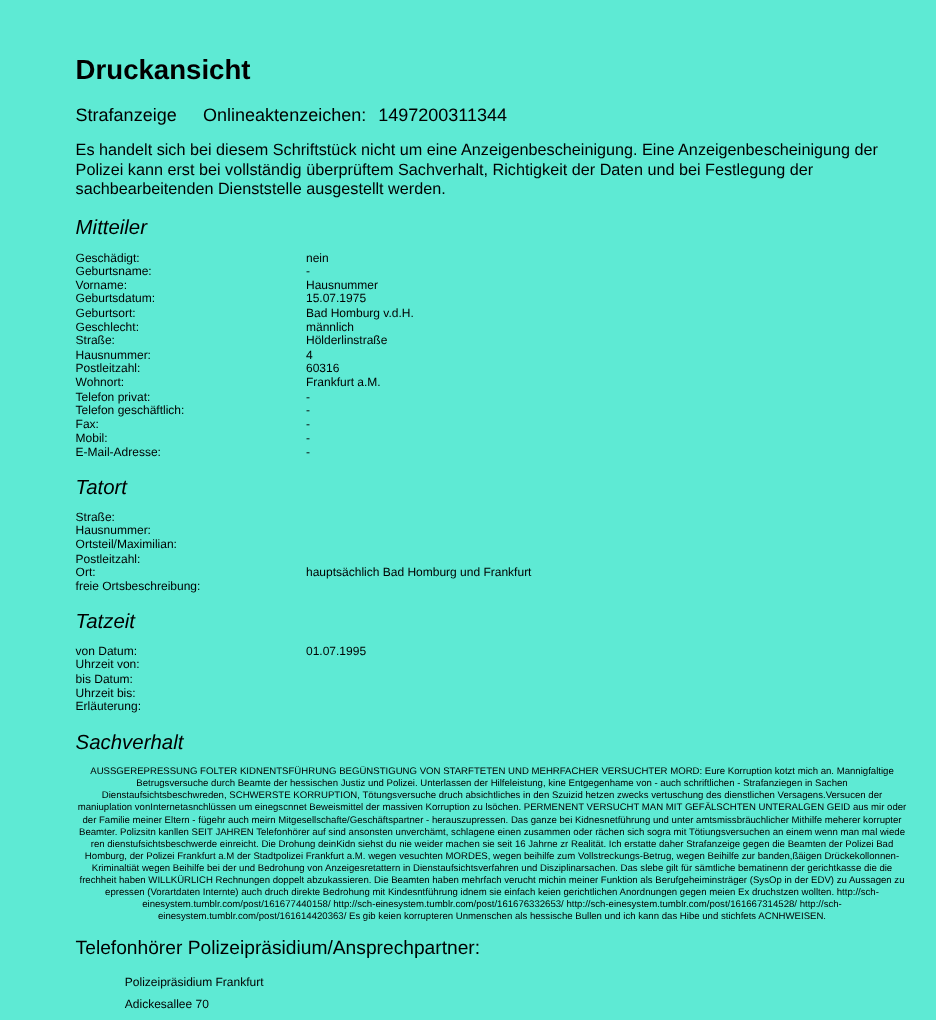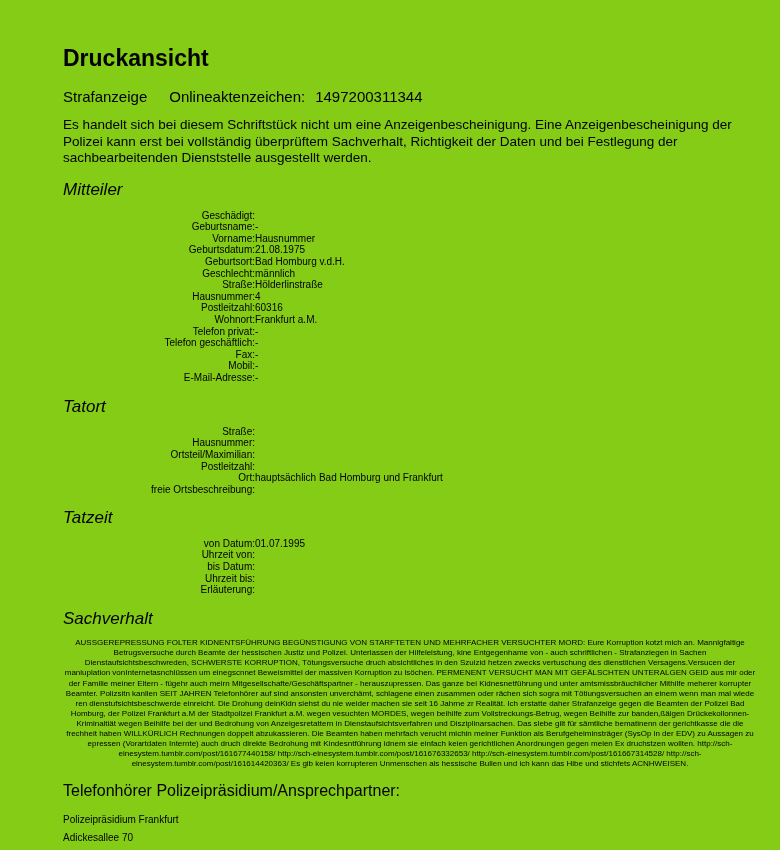--- a/index.html
+++ b/index.html
@@ -6,21 +6,21 @@
     margin: 0;
     padding: 0;
     background: #ffffff;
     color: #000000;
     font-family: "Liberation Sans", sans-serif;
   }
   .page {
     position: relative;
     width: 780px;
     height: 850px;
-    background: #84cc16;
+    background: #5eead4;
     box-sizing: border-box;
     padding: 46px 28px 12px 63px;
     overflow: hidden;
   }
   .doc-title {
     font-size: 23px;
     font-weight: bold;
     margin: 0;
     line-height: 1.1;
   }
@@ -49,21 +49,21 @@
   .fields {
     margin-top: 9px;
     font-size: 10px;
     line-height: 11.6px;
   }
   .field-row {
     display: grid;
     grid-template-columns: 192px 1fr;
     min-height: 11.6px;
   }
-  .field-label { white-space: nowrap; text-align: right; }
+  .field-label { white-space: nowrap; }
   .field-value { white-space: nowrap; }
   .sachverhalt-text {
     margin-top: 9px;
     font-size: 8px;
     line-height: 10.1px;
     width: 694px;
     text-align: center;
     word-spacing: normal;
   }
   h2.bottom-heading {
@@ -71,20 +71,21 @@
     font-weight: normal;
     margin: 12px 0 0 0;
     line-height: 1.2;
   }
   .address {
     margin-top: 10px;
     font-size: 10px;
   }
   .address-line {
     line-height: 18px;
+    margin-left: 41px;
   }
 </style>
 </head>
 <body>
 
 <div class="page">
 
   <h1 class="doc-title">Druckansicht</h1>
 
   <div class="subtitle">
@@ -92,32 +93,33 @@
     <span class="gap-wide">Onlineaktenzeichen:</span>
     <span class="gap-small">1497200311344</span>
   </div>
 
   <p class="disclaimer">Es handelt sich bei diesem Schriftstück nicht um eine Anzeigenbescheinigung. Eine Anzeigenbescheinigung der Polizei kann erst bei vollständig überprüftem Sachverhalt, Richtigkeit der Daten und bei Festlegung der sachbearbeitenden Dienststelle ausgestellt werden.</p>
 
   <h2 class="section-heading">Mitteiler</h2>
   <div class="fields">
       <div class="field-row">
       <span class="field-label">Geschädigt:</span>
+      <span class="field-value">nein</span>
     </div>
       <div class="field-row">
       <span class="field-label">Geburtsname:</span>
       <span class="field-value">-</span>
     </div>
       <div class="field-row">
       <span class="field-label">Vorname:</span>
       <span class="field-value">Hausnummer</span>
     </div>
       <div class="field-row">
       <span class="field-label">Geburtsdatum:</span>
-      <span class="field-value">21.08.1975</span>
+      <span class="field-value">15.07.1975</span>
     </div>
       <div class="field-row">
       <span class="field-label">Geburtsort:</span>
       <span class="field-value">Bad Homburg v.d.H.</span>
     </div>
       <div class="field-row">
       <span class="field-label">Geschlecht:</span>
       <span class="field-value">männlich</span>
     </div>
       <div class="field-row">

